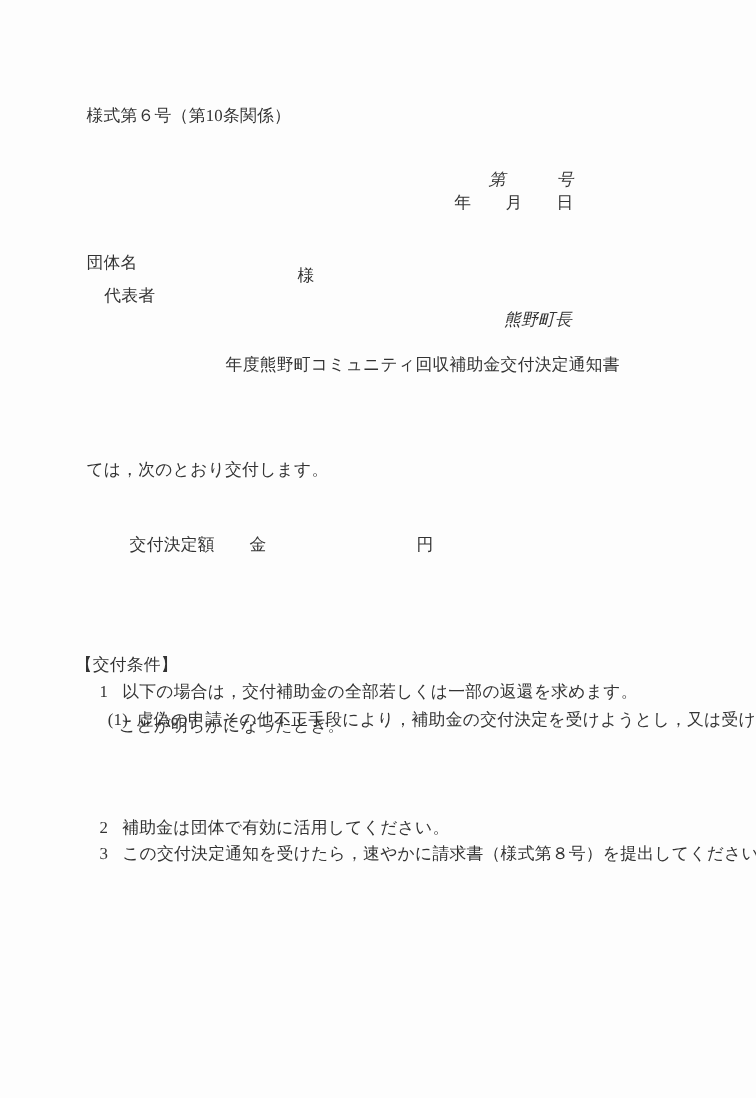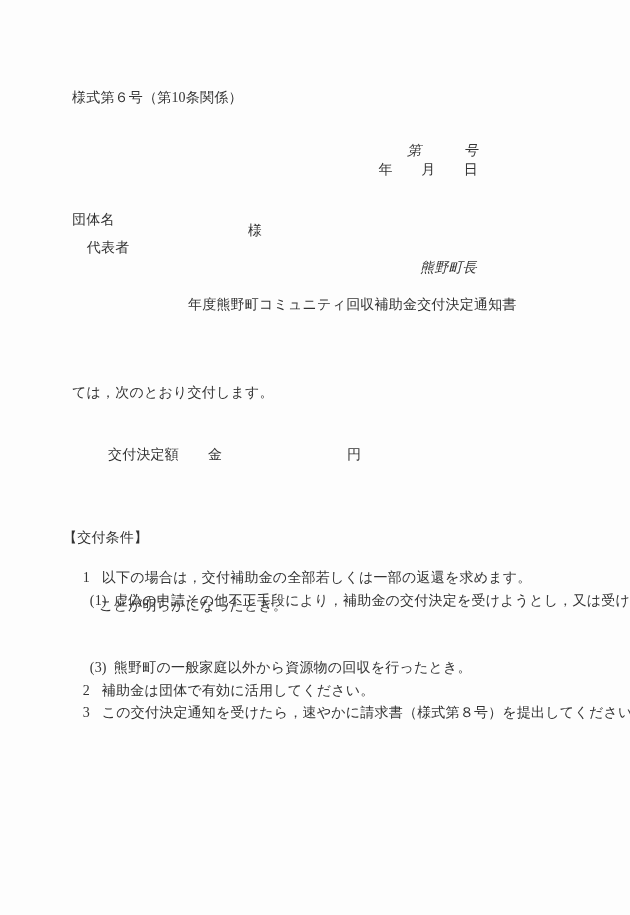--- a/index.html
+++ b/index.html
@@ -34,21 +34,21 @@
   .rep-line      { left: 72px;  top: 222px; width: 300px; }
   .rep-line .honorific { position: absolute; left: 176px; top: 0; }
   .mayor         { left: 420px; top: 259px; font-style: italic; }
   .doc-title     { left: 188px; top: 296px; }
   .body-l1       { left: 72px;  top: 360px; }
   .body-l2       { left: 72px;  top: 384px; }
   .amount-line   { left: 0;     top: 446px; width: 630px; }
   .amount-line .amt-label  { position: absolute; left: 108px; top: 0; }
   .amount-line .amt-prefix { position: absolute; left: 208px; top: 0; }
   .amount-line .amt-unit   { position: absolute; left: 347px; top: 0; }
-  .cond-heading  { left: 63px;  top: 529px; }
+  .cond-heading  { left: 63px;  top: 546px; }
   .cond-l1       { left: 68px; }
   .cond-l1 .no   { display: inline-block; width: 19px; }
   .cond-l2       { left: 75px; }
   .cond-l2 .no   { display: inline-block; width: 24px; }
   .cond-cont     { left: 99px; }
   .t552 { top: 552px; }
   .t575 { top: 575px; }
   .t597 { top: 597px; }
   .t620 { top: 620px; }
   .t642 { top: 642px; }
@@ -90,23 +90,20 @@
     <span class="no">1</span><span>以下の場合は，交付補助金の全部若しくは一部の返還を求めます。</span>
   </div>
 
   <div class="line cond-l2 t575">
     <span class="no">(1)</span><span>虚偽の申請その他不正手段により，補助金の交付決定を受けようとし，又は受けた</span>
   </div>
 
   <div class="line cond-cont t597">ことが明らかになったとき。</div>
 
 
-  <div class="line cond-l2 t642">
-    <span class="no">(3)</span><span>熊野町の一般家庭以外から資源物の回収を行ったとき。</span>
-  </div>
 
   <div class="line cond-l1 t665">
     <span class="no">2</span><span>補助金は団体で有効に活用してください。</span>
   </div>
 
   <div class="line cond-l1 t687">
     <span class="no">3</span><span>この交付決定通知を受けたら，速やかに請求書（様式第８号）を提出してください。</span>
   </div>
 
 </div>

